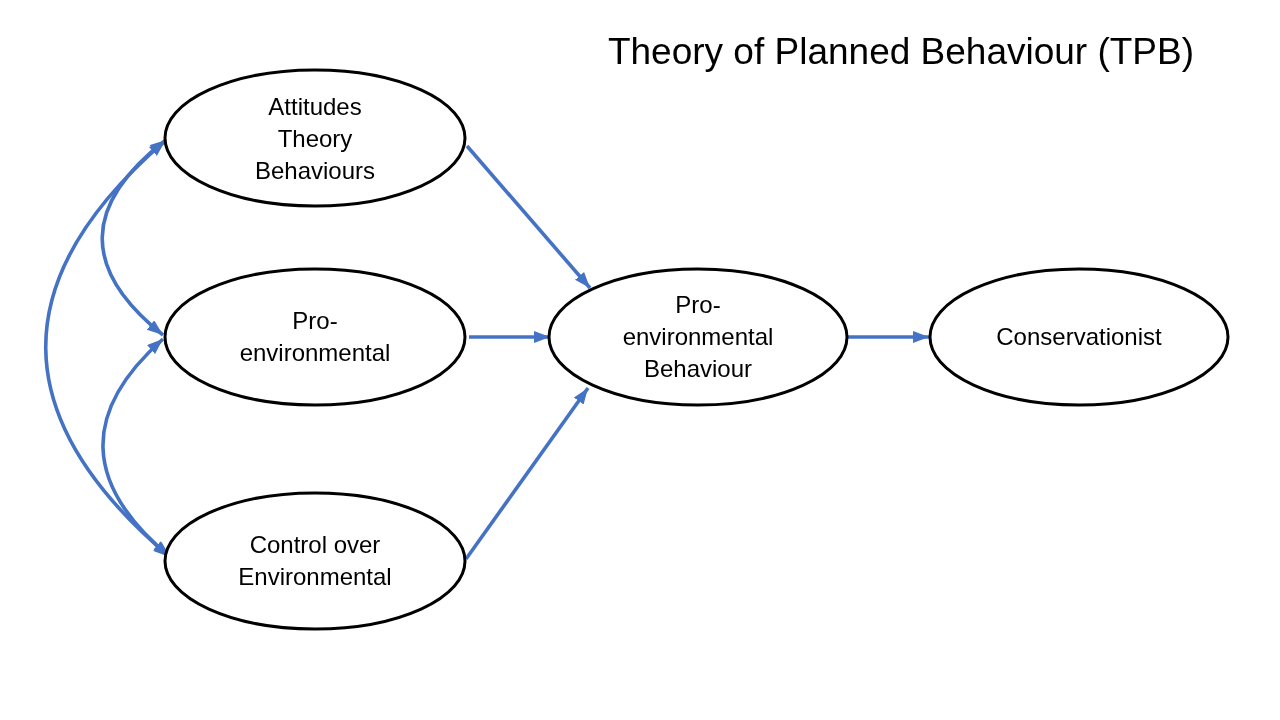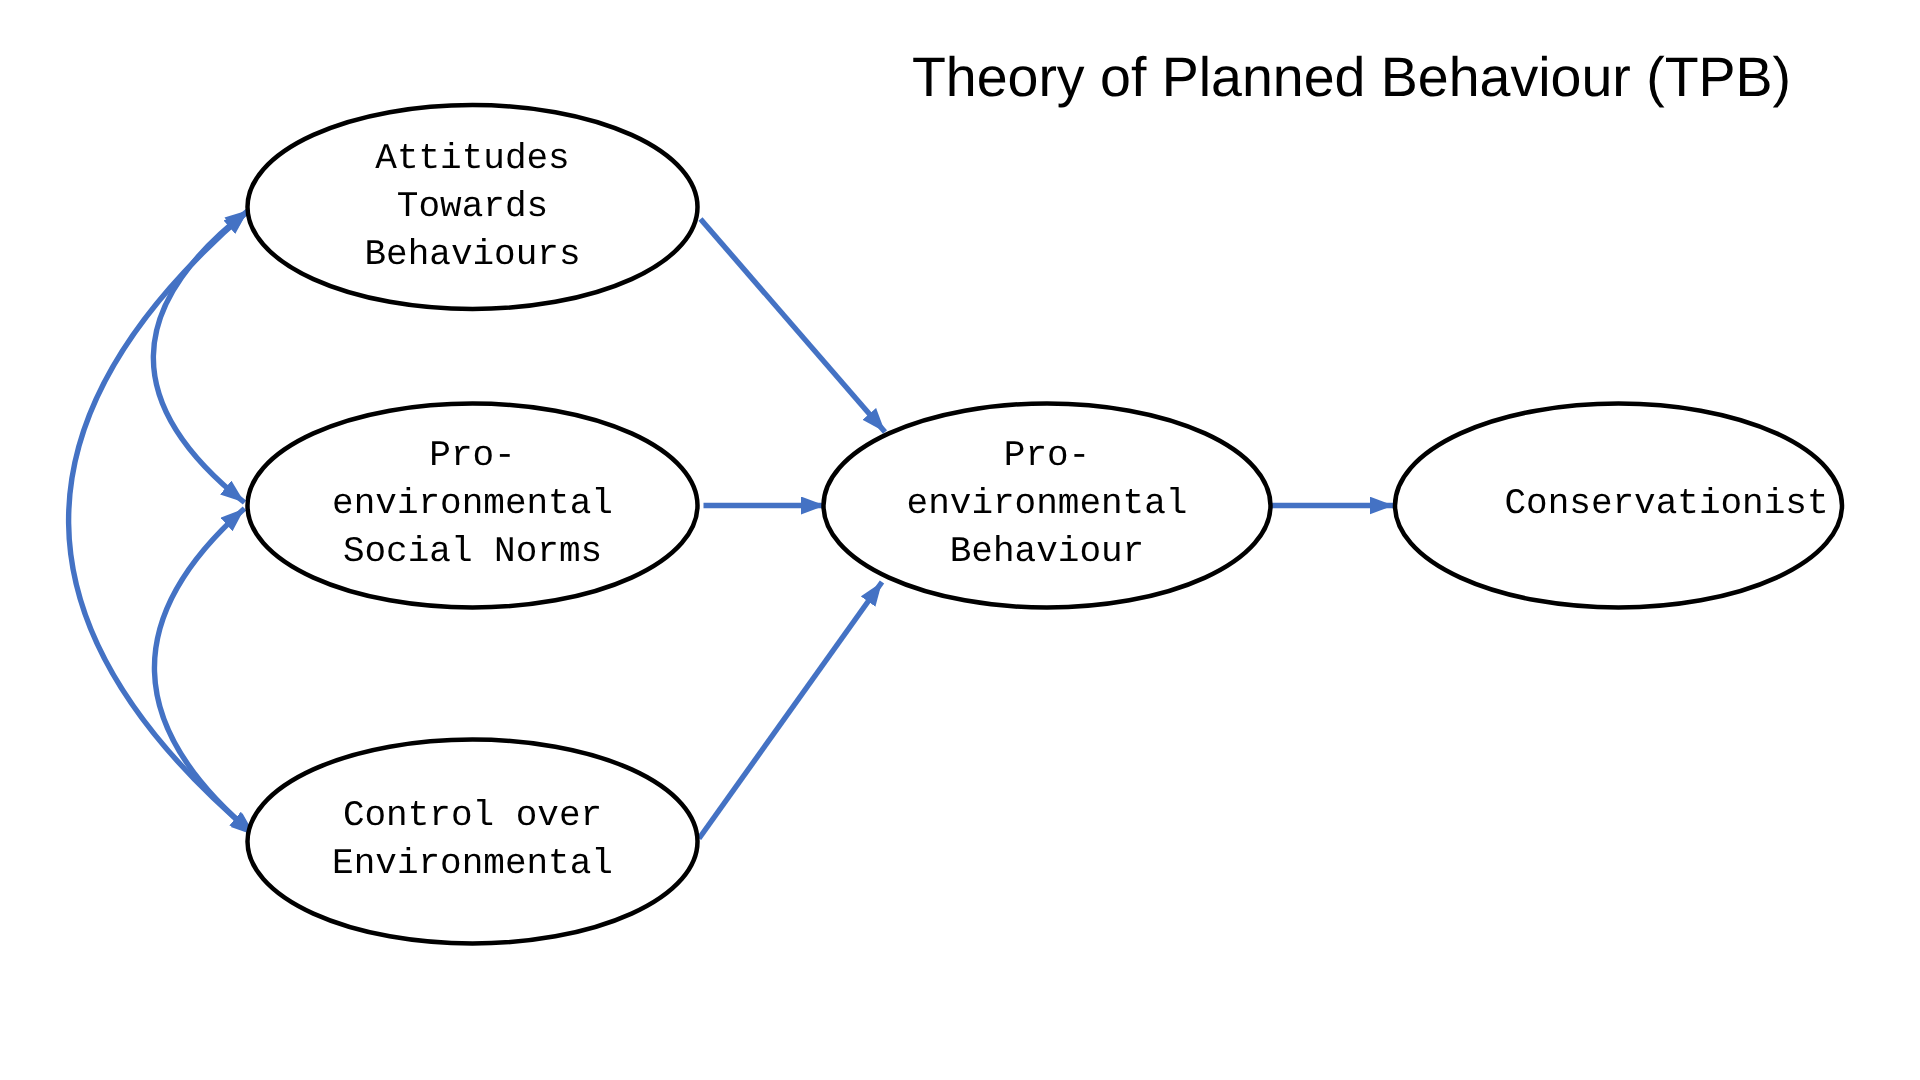--- a/index.html
+++ b/index.html
@@ -46,26 +46,26 @@
   }
   .node-label {
     position: absolute;
     transform: translate(-50%, -50%);
     text-align: center;
     font-size: 24px;
     line-height: 32px;
     color: var(--text);
     white-space: nowrap;
   }
-  .node-label div { white-space: nowrap; font-family: Liberation Mono, monospace; }
+  .node-label div { white-space: nowrap; }
   .label-attitudes        { left: 315px;  top: 139px; }
   .label-social-norms     { left: 315px;  top: 337px; }
   .label-control          { left: 315px;  top: 561px; }
   .label-intentions       { left: 698px;  top: 337px; }
-  .label-conservationist  { left: 1111px; top: 337px; }
+  .label-conservationist  { left: 1079px; top: 337px; }
 </style>
 </head>
 <body>
 
 <div class="canvas">
 
   <svg class="diagram-svg" width="1280" height="720" viewBox="0 0 1280 720">
     <defs>
       <marker id="ah" markerUnits="userSpaceOnUse" markerWidth="18" markerHeight="14" refX="16" refY="6" orient="auto-start-reverse">
         <path class="arrowhead-shape" d="M0,0 L16,6 L0,12 Z"></path>
@@ -85,28 +85,27 @@
     <ellipse class="node-ellipse" cx="315" cy="337" rx="150" ry="68"></ellipse>
     <ellipse class="node-ellipse" cx="315" cy="561" rx="150" ry="68"></ellipse>
     <ellipse class="node-ellipse" cx="698" cy="337" rx="149" ry="68"></ellipse>
     <ellipse class="node-ellipse" cx="1079" cy="337" rx="149" ry="68"></ellipse>
   </svg>
 
   <div class="slide-title">Theory of Planned Behaviour (TPB)</div>
 
   <div class="node-label label-attitudes">
     <div>Attitudes</div>
-    <div>Towards</div>
+    <div>Theory</div>
     <div>Behaviours</div>
   </div>
 
   <div class="node-label label-social-norms">
     <div>Pro-</div>
     <div>environmental</div>
-    <div>Social Norms</div>
   </div>
 
   <div class="node-label label-control">
     <div>Control over</div>
     <div>Environmental</div>
   </div>
 
   <div class="node-label label-intentions">
     <div>Pro-</div>
     <div>environmental</div>

